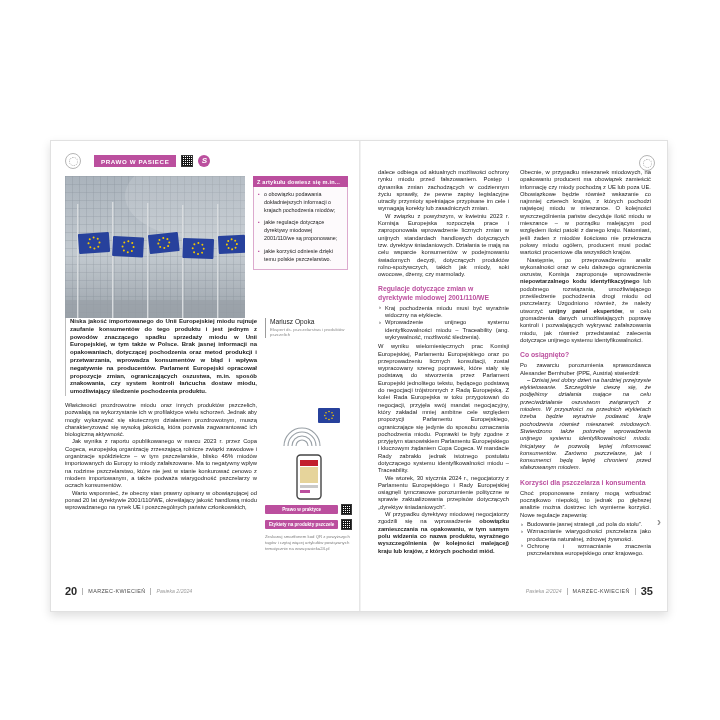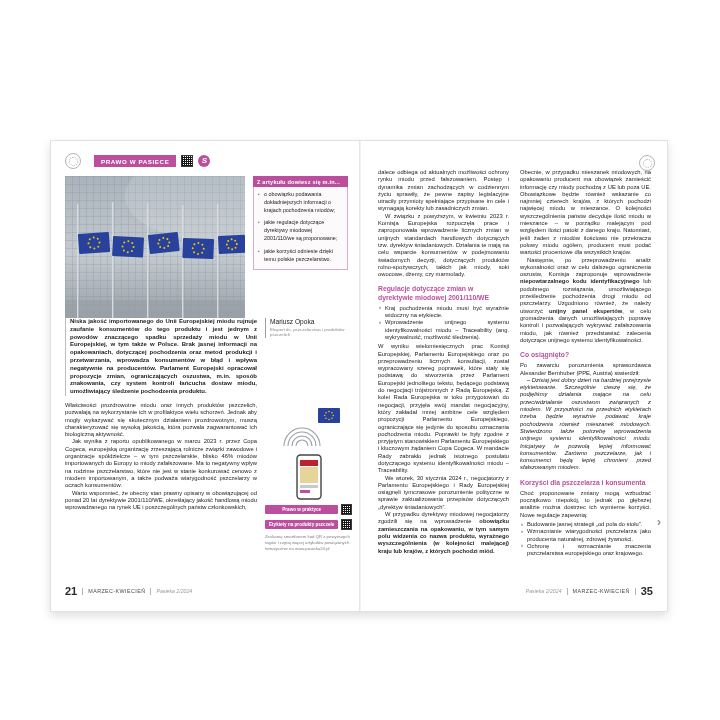--- a/index.html
+++ b/index.html
@@ -292,21 +292,21 @@
         </div>
         <div class="tagrow">
           <span class="tagbtn accent-bg" style="background: rgb(187, 79, 158);">Etykiety na produkty pszczele</span>
           <span class="qr qr-tag"></span>
         </div>
         <p class="qr-caption">Zeskanuj smartfonem kod QR z powyższych tagów i czytaj więcej artykułów powiązanych tematycznie na www.pasieka24.pl</p>
       </aside>
     </div>
 
     <div class="page-footer pf-left">
-      <span class="pnum">21</span>
+      <span class="pnum">20</span>
       <span class="pf-sep"></span>
       <span class="pf-period">MARZEC-KWIECIEŃ</span>
       <span class="pf-sep"></span>
       <span class="pf-issue">Pasieka 2/2024</span>
     </div>
   </div>
 
   <div class="page page-right">
 
     <span class="corner-logo rp-corner">

